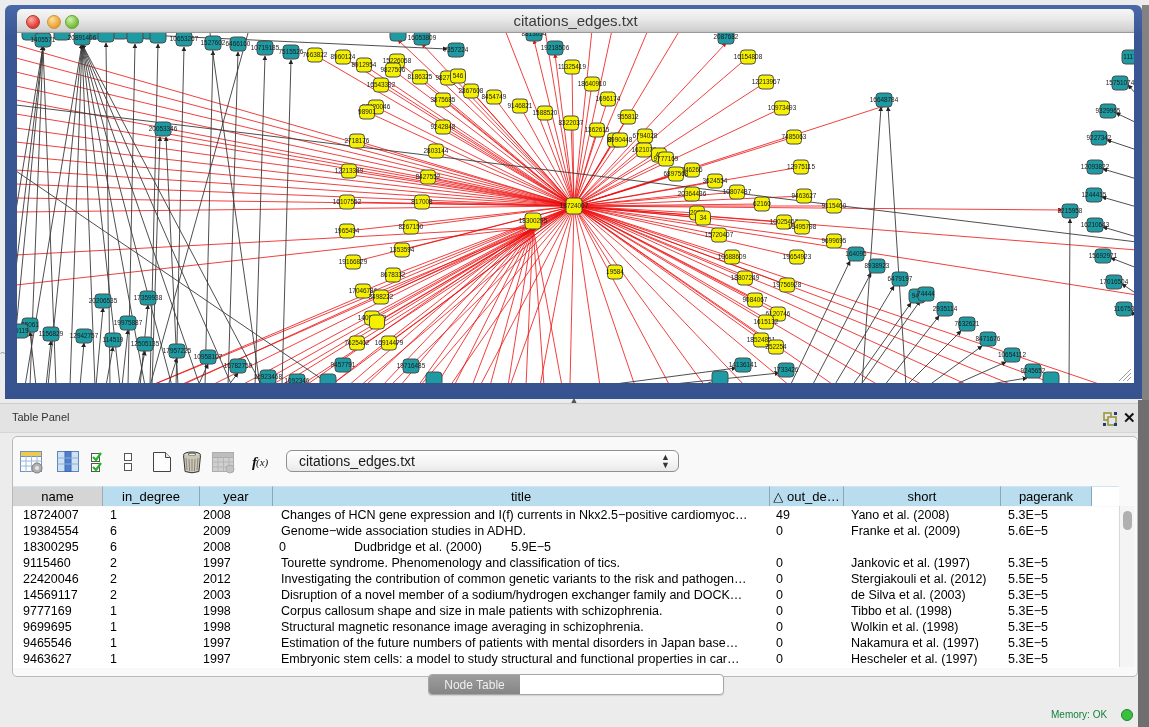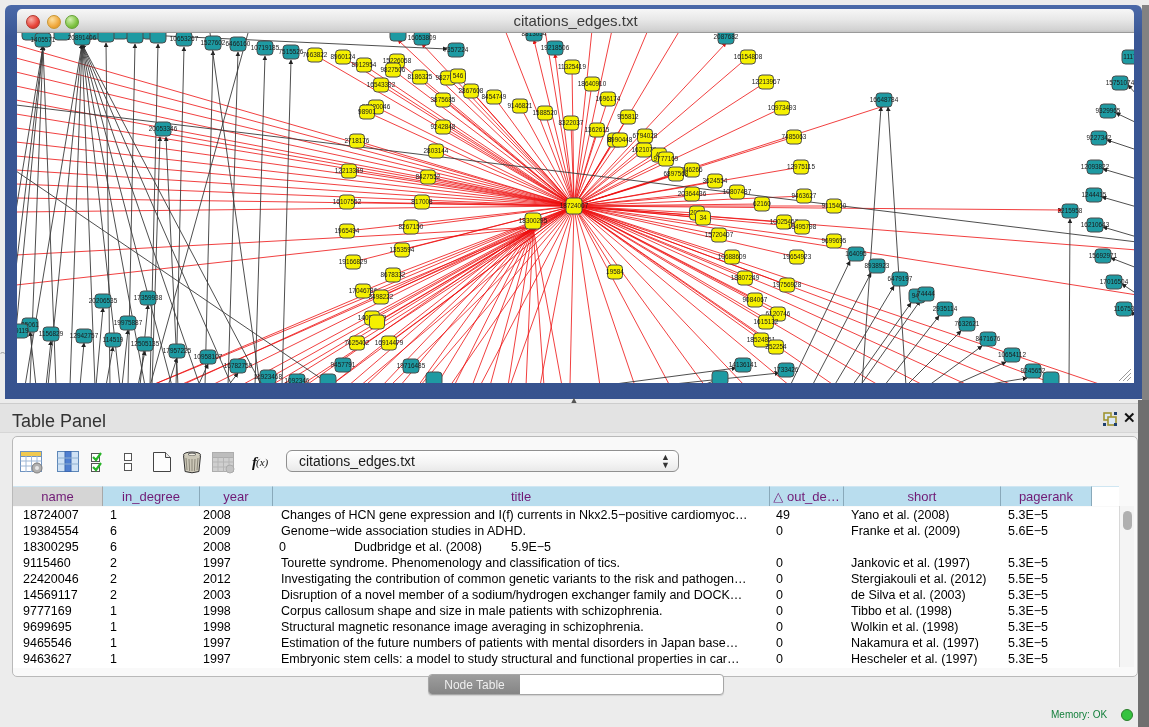--- a/index.html
+++ b/index.html
@@ -12,31 +12,31 @@
   text-align:center; font-size:15px; color:#3a3a3a; line-height:24px; }
 .tl { position:absolute; top:15px; width:14px; height:14px; border-radius:50%; }
 #tl1 { left:26px; background:radial-gradient(circle at 35% 30%, #f8b0a8, #e8443a 60%, #c03028); border:1px solid #b2352c;}
 #tl2 { left:47px; background:radial-gradient(circle at 35% 30%, #fce0a0, #f0a83c 60%, #d08a20); border:1px solid #c9952f;}
 #tl3 { left:65px; background:radial-gradient(circle at 35% 30%, #d2f0b0, #7fc343 60%, #5fa32a); border:1px solid #65a136;}
 #canvas { position:absolute; left:17px; top:33px; width:1117px; height:350px; background:#fff; }
 #rstrip { position:absolute; right:0; top:5px; width:7px; height:722px; background:#828282; }
 #rstrip2 { position:absolute; right:0; top:400px; width:11px; height:327px; background:#6f6f6f; }
 #tpbar { position:absolute; left:0; top:403px; width:1138px; height:30px; background:#e3e3e3;
   border-top:1px solid #cdcdcd; border-bottom:1px solid #d6d6d6; }
-#tpbar span { position:absolute; left:12px; top:7px; font-size:18px; color:#333; }
+#tpbar span { position:absolute; left:12px; top:7px; font-size:11px; color:#333; }
 #tpx { position:absolute; left:1123px; top:409px; font-size:15px; font-weight:bold; color:#111; }
 #panel { position:absolute; left:12px; top:436px; width:1126px; height:241px;
   background:#f9f9f9; border:1px solid #b9b9b9; border-radius:5px; }
 #combo { position:absolute; left:286px; top:450px; width:393px; height:22px;
   background:linear-gradient(180deg,#ffffff 0%,#f4f4f4 60%,#e9e9e9 100%);
   border:1px solid #909090; border-radius:6px; font-size:14px; color:#1a1a1a;
   line-height:20px; padding-left:12px; }
 #combo .arr { position:absolute; right:8px; top:2px; font-size:9px; color:#333; line-height:8px; letter-spacing:0; }
 #thead { position:absolute; left:13px; top:486px; width:1106px; height:20px; display:flex;
-  font-size:13px; color:#701a75; }
+  font-size:13px; color:#000000; }
 #thead div { background:#b9ddee; border-right:1px solid #89a9ba; border-top:1px solid #cfe6f2;
   text-align:center; line-height:20px; height:20px; }
 #tbody { position:absolute; left:13px; top:507px; width:1106px; height:161px; background:#fff;
   font-size:12.5px; color:#000; }
 .tr { display:flex; height:16px; line-height:16px; white-space:nowrap; }
 .c { overflow:hidden; }
 .c0 { width:90px; padding-left:10px; }
 .c1 { width:97px; padding-left:7px; }
 .c2 { width:73px; padding-left:3px; }
 .c3 { width:497px; padding-left:8px; }
@@ -654,21 +654,21 @@
         <div class="c c3">Genome−wide association studies in ADHD.</div>
         <div class="c c4">0</div>
         <div class="c c5">Franke et al. (2009)</div>
         <div class="c c6">5.6E−5</div>
       </div>
 <div class="tr">
         <div class="c c0">18300295</div>
         <div class="c c1">6</div>
         <div class="c c2">2008</div>
         <div class="c c4">0</div>
-        <div class="c c5">Dudbridge et al. (2008)</div>
+        <div class="c c5">Dudbridge et al. (2000)</div>
         <div class="c c6">5.9E−5</div>
       </div>
 <div class="tr">
         <div class="c c0">9115460</div>
         <div class="c c1">2</div>
         <div class="c c2">1997</div>
         <div class="c c3">Tourette syndrome. Phenomenology and classification of tics.</div>
         <div class="c c4">0</div>
         <div class="c c5">Jankovic et al. (1997)</div>
         <div class="c c6">5.3E−5</div>

